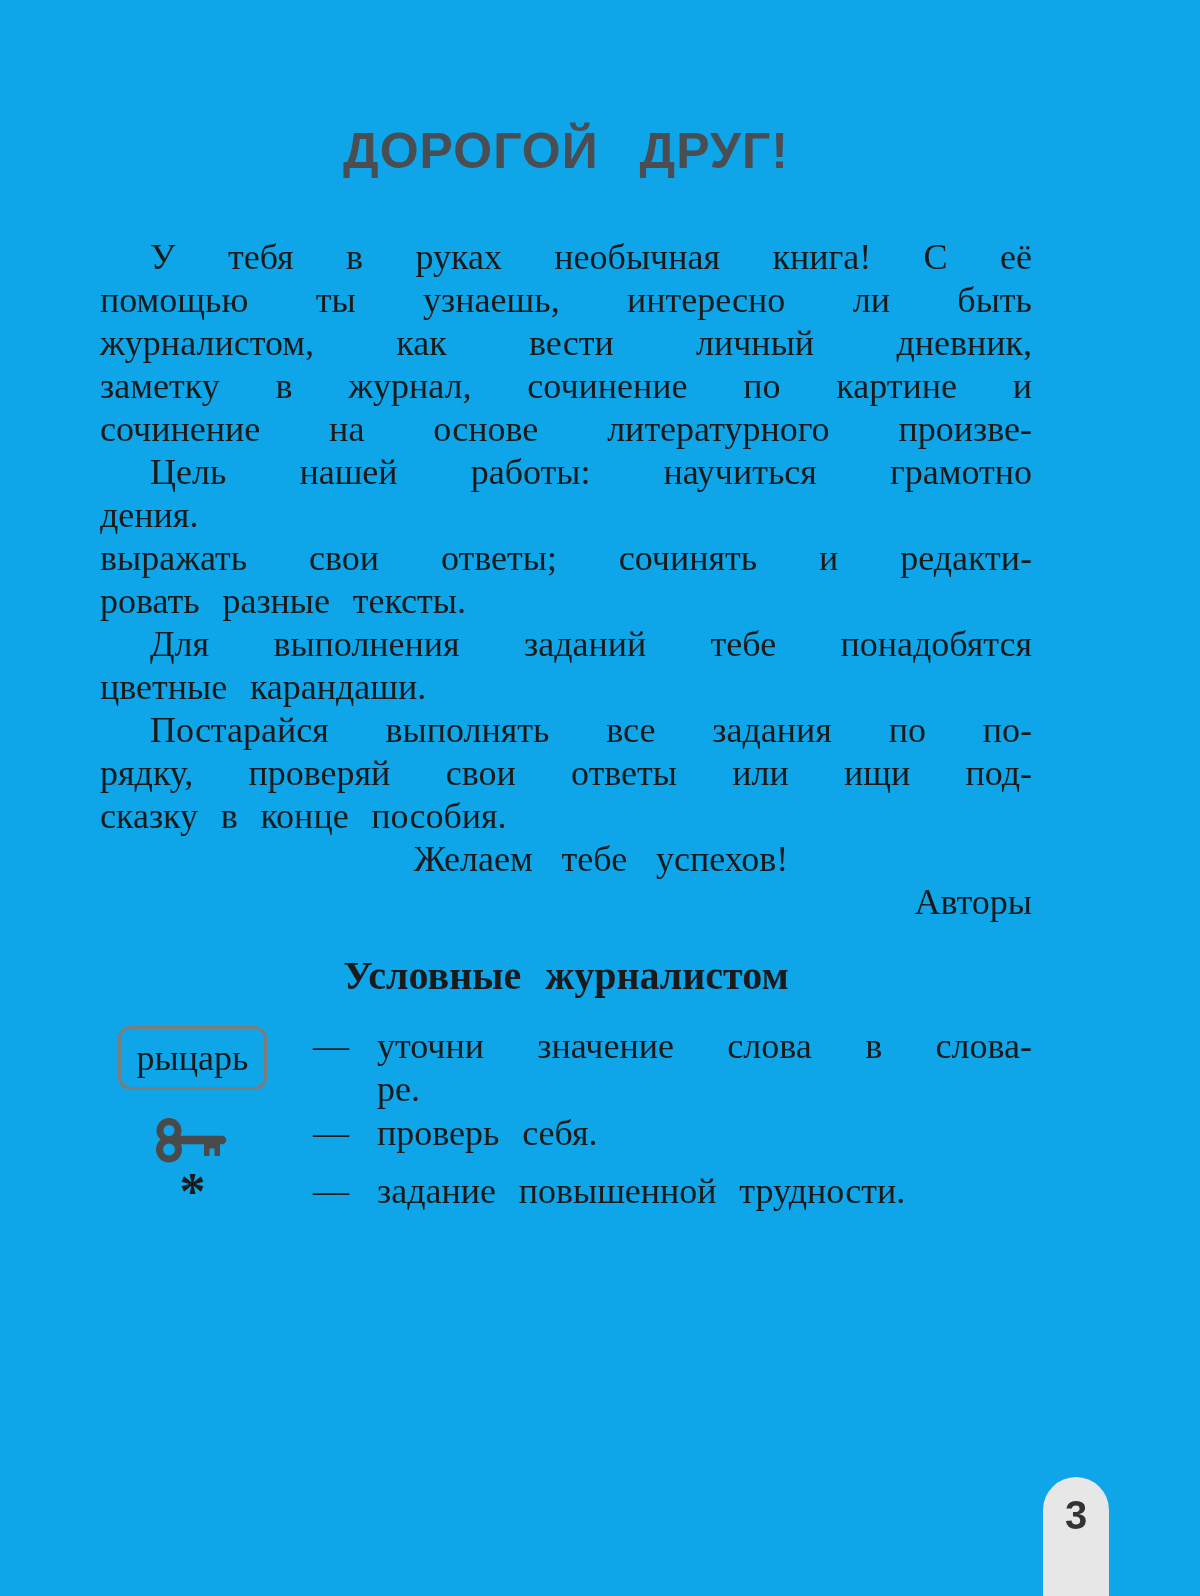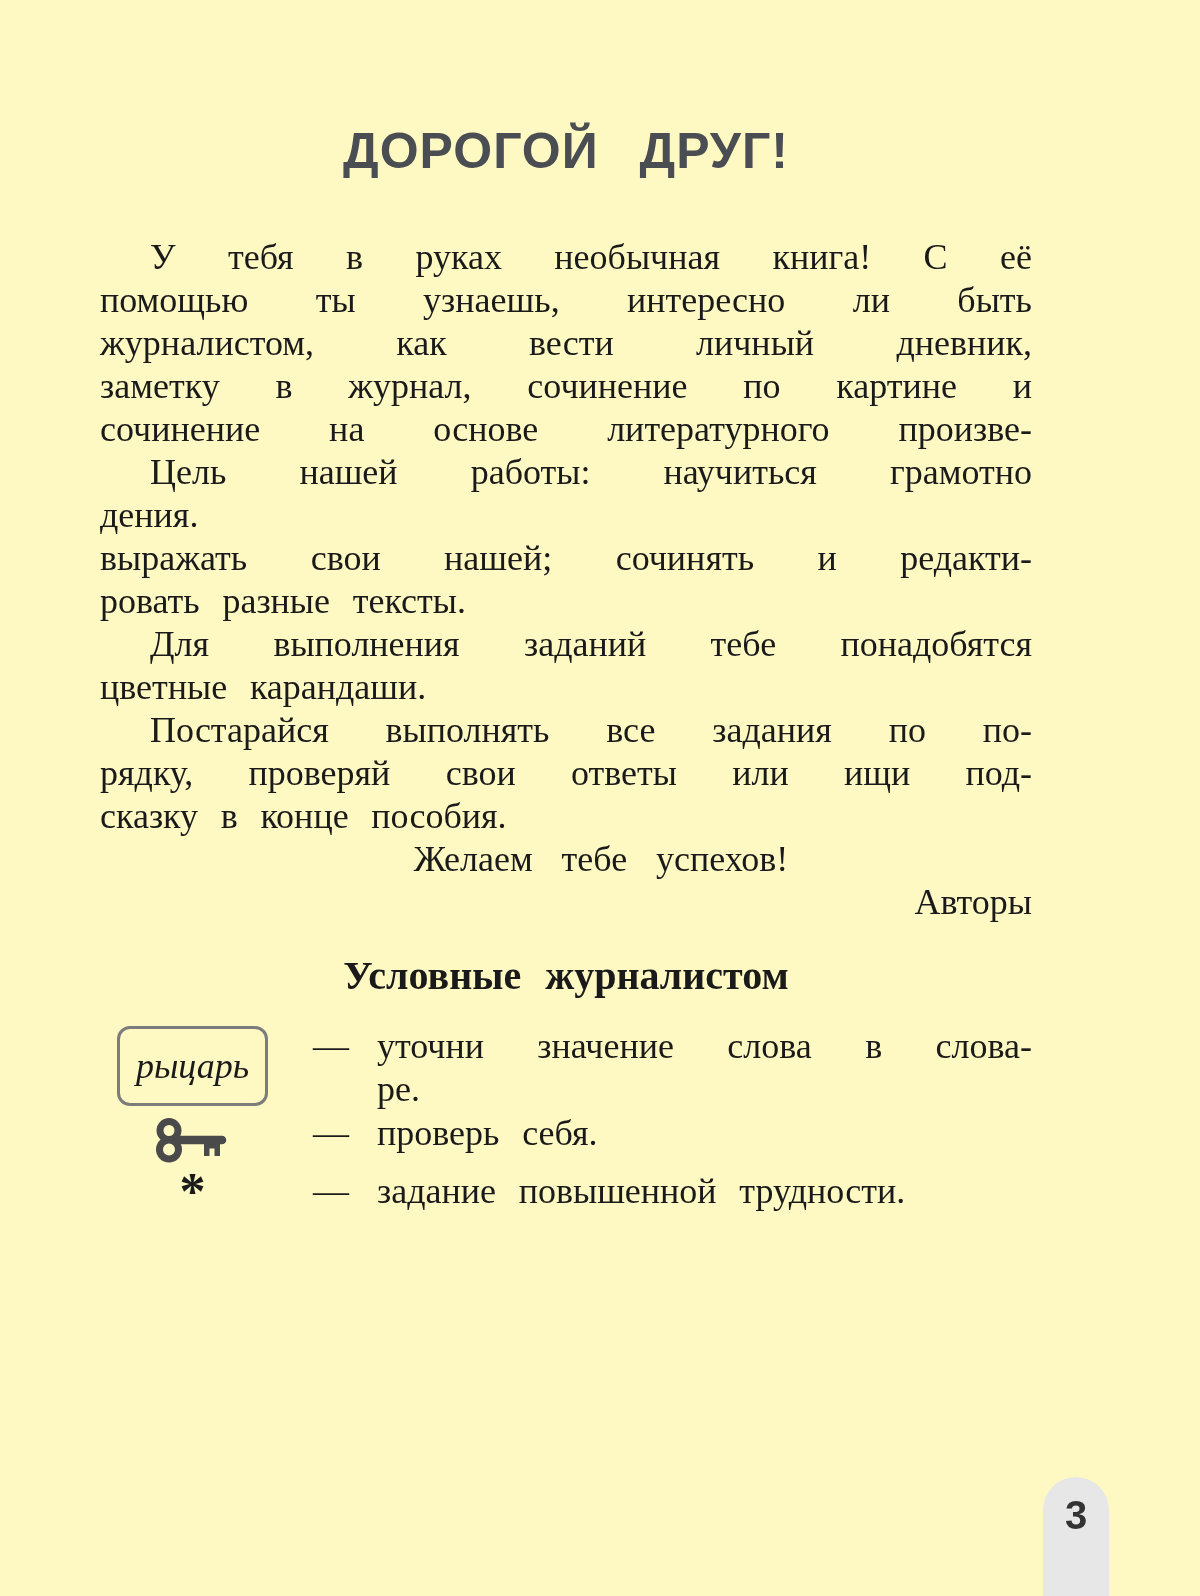--- a/index.html
+++ b/index.html
@@ -1,21 +1,21 @@
 <!DOCTYPE html>
 <html style="--title-color: #4a4d52; --text-color: #1a1a1a; --box-border: #7c7c7c; --icon-color: #4a4a4a; --tab-bg: #e7e7e7; --tab-text: #333333;"><head>
 <meta charset="utf-8">
 <style>
   * { box-sizing: border-box; margin: 0; padding: 0; }
   html, body { background: #ffffff; }
   .page {
     position: relative;
     width: 1200px;
     height: 1596px;
-    background: #fef9c3;
+    background: #0ea5e9;
     font-family: "Liberation Serif", serif;
     color: var(--text-color, #1a1a1a);
     overflow: hidden;
   }
   .title {
     position: absolute;
     left: 100px; top: 122px; width: 932px;
     text-align: center;
     font-family: "Liberation Sans", sans-serif;
     font-weight: bold;
@@ -57,24 +57,23 @@
     font-size: 36px;
     line-height: 43px;
   }
   .row1 { top: 1025px; }
   .row2 { top: 1112px; }
   .row3 { top: 1170px; }
   .symbol-cell { display: flex; justify-content: center; align-items: flex-start; }
   .word-box {
     border: 3px solid var(--box-border, #7c7c7c);
     border-radius: 13px;
-    padding: 16px 16px;
+    padding: 8px 16px;
     line-height: 42px;
     margin-top: 1px;
-    font-style: italic;
   }
   .dash-cell { text-align: center; }
   .text-cell .jfirst { text-align: justify; text-align-last: justify; }
   .text-cell .rest   { word-spacing: 0.38em; }
   .key-svg { margin-top: 5px; color: var(--icon-color, #4a4a4a); }
   .asterisk {
     font-size: 52px;
     font-weight: bold;
     line-height: 44px;
     font-family: "Liberation Serif", serif;
@@ -104,21 +103,21 @@
 
   <div class="body-block">
     <div class="line first">У тебя в руках необычная книга! С её</div>
     <div class="line">помощью ты узнаешь, интересно ли быть</div>
     <div class="line">журналистом, как вести личный дневник,</div>
     <div class="line">заметку в журнал, сочинение по картине и</div>
     <div class="line">сочинение на основе литературного произве-</div>
     <div class="line first">Цель нашей работы: научиться грамотно</div>
 
     <div class="line last">дения.</div>
-    <div class="line">выражать свои нашей; сочинять и редакти-</div>
+    <div class="line">выражать свои ответы; сочинять и редакти-</div>
     <div class="line last">ровать разные тексты.</div>
 
     <div class="line first">Для выполнения заданий тебе понадобятся</div>
     <div class="line last">цветные карандаши.</div>
 
     <div class="line first">Постарайся выполнять все задания по по-</div>
     <div class="line">рядку, проверяй свои ответы или ищи под-</div>
     <div class="line last">сказку в конце пособия.</div>
 
     <div class="line center">Желаем тебе успехов!</div>

